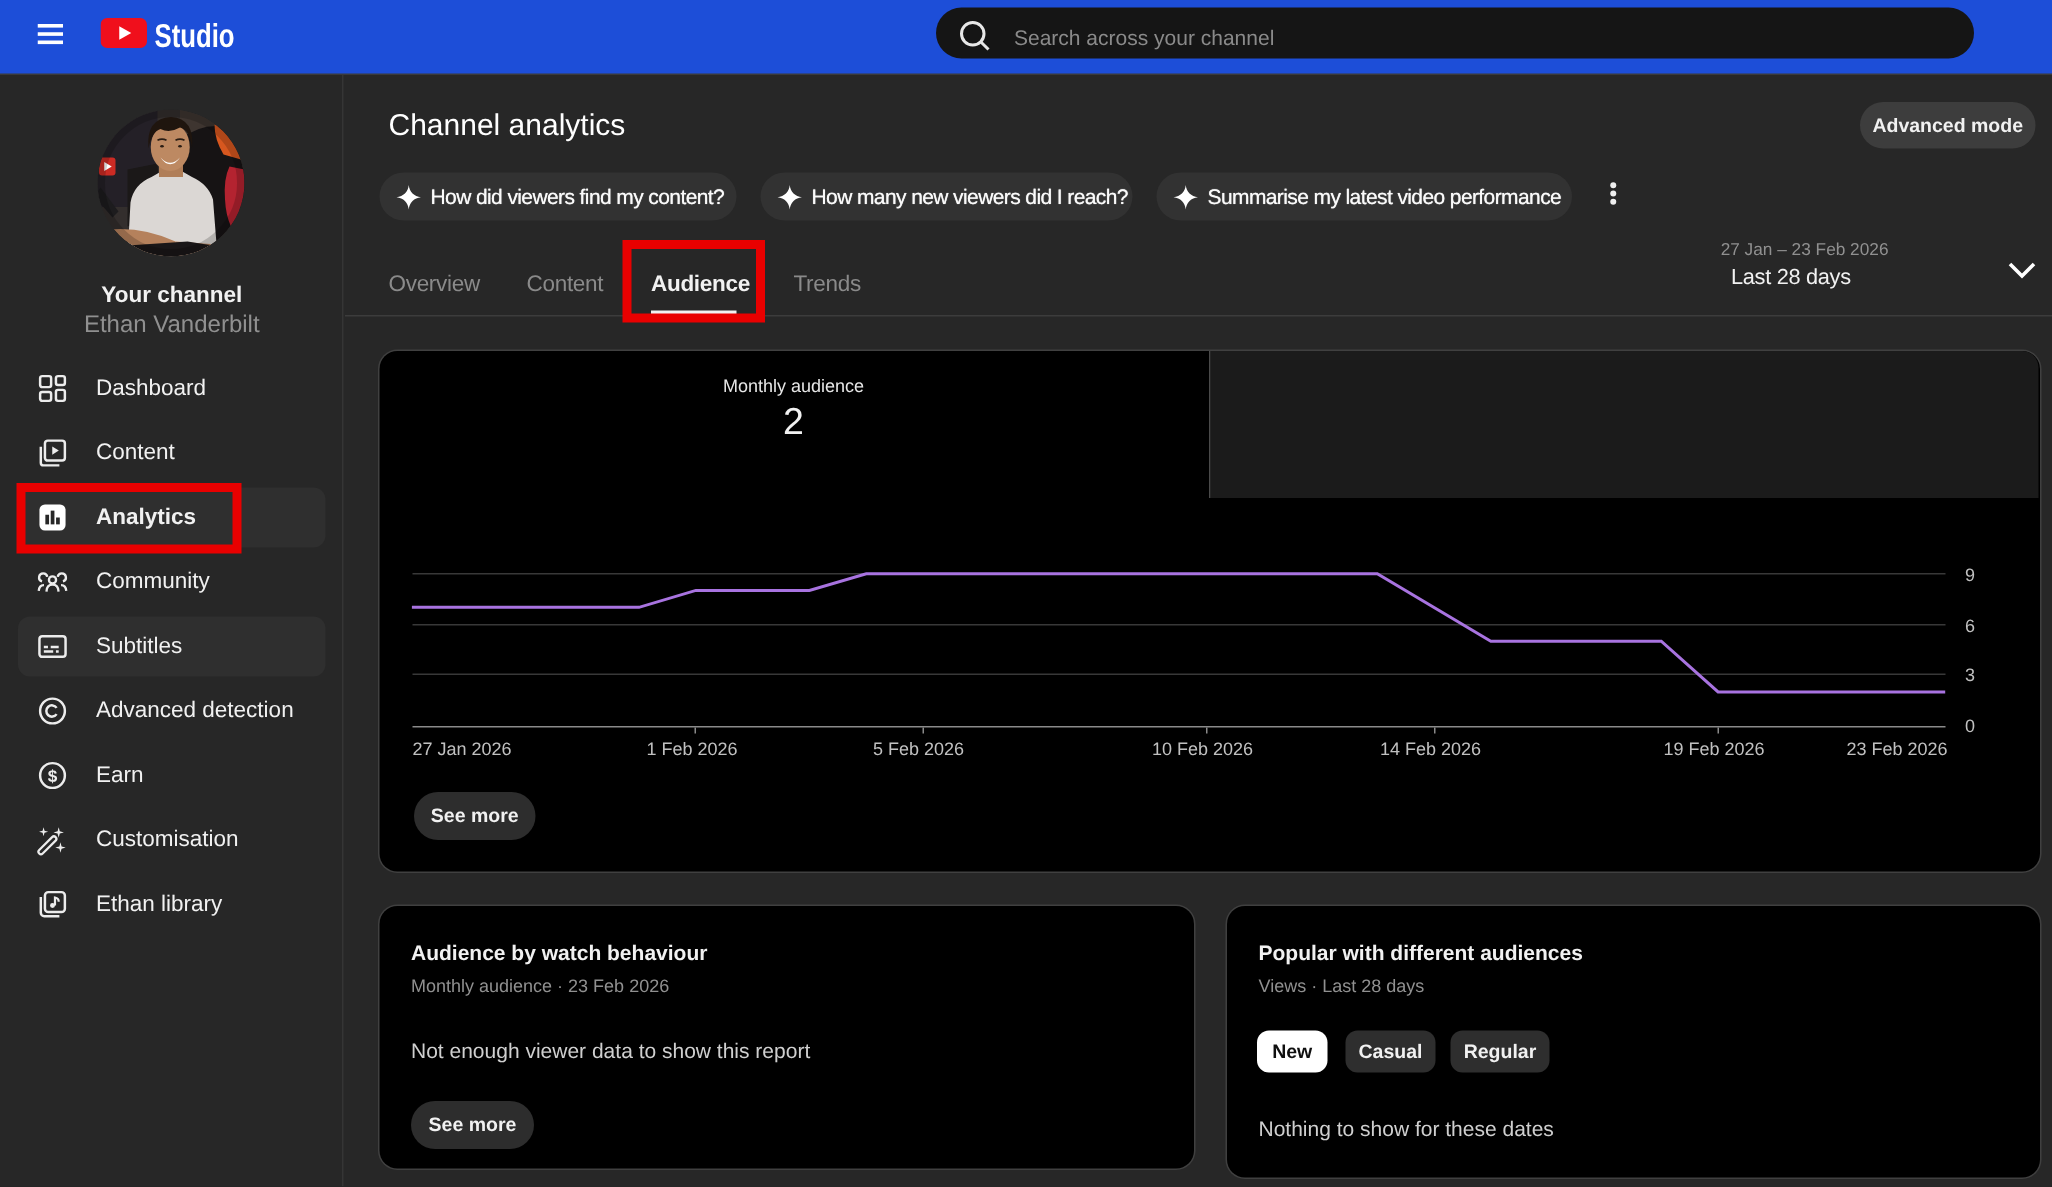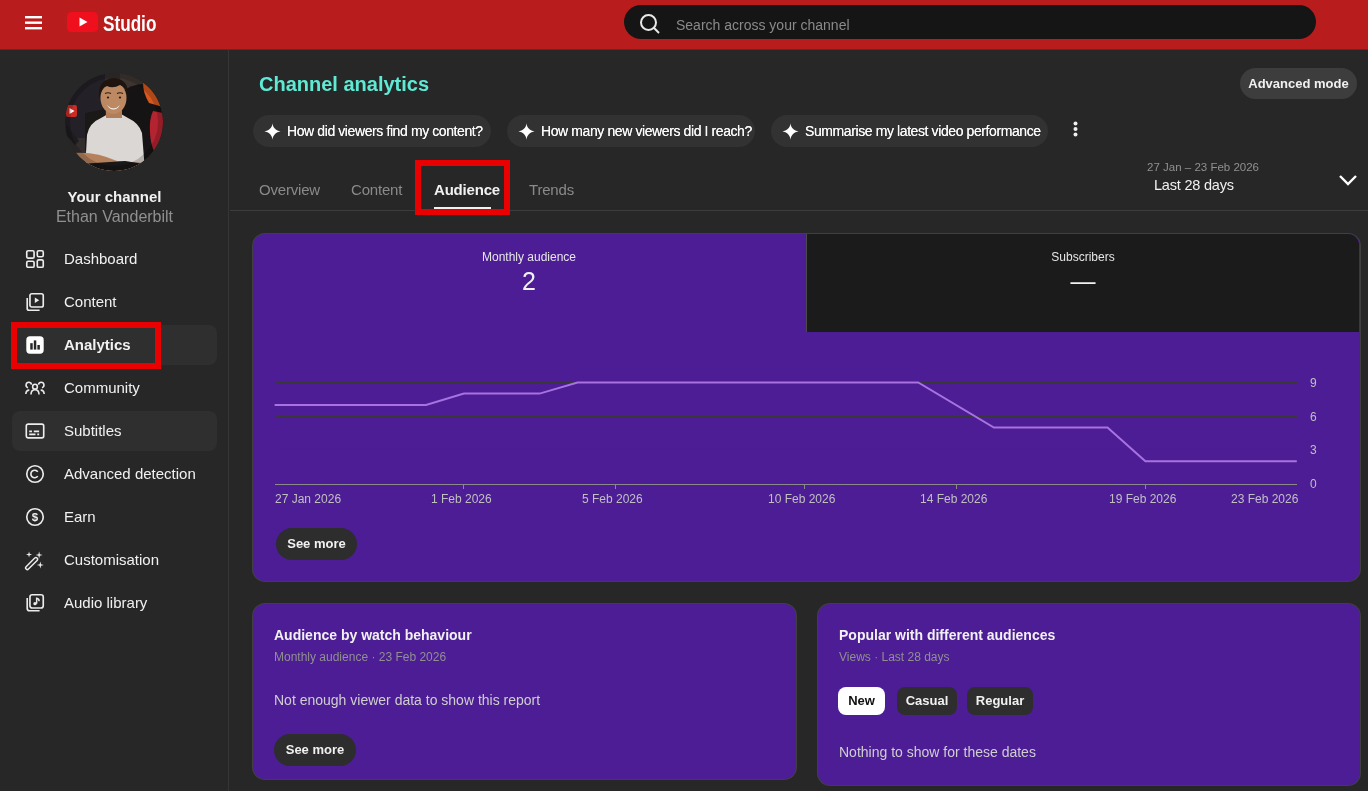--- a/index.html
+++ b/index.html
@@ -1,56 +1,56 @@
 <!DOCTYPE html>
 <html><head>
 <meta charset="utf-8">
 <style>
   * { margin:0; padding:0; box-sizing:border-box; }
   html,body { width:1368px; height:791px; overflow:hidden; }
   body { background:#272727; font-family:"Liberation Sans",sans-serif; position:relative; color:#f1f1f1; }
   .abs { position:absolute; }
 
   
-  #topbar { position:absolute; left:0; top:0; width:1368px; height:50px; background:#b91c1c; border-bottom:1px solid #3a3a3a; z-index:5;padding-left:16px; }
+  #topbar { position:absolute; left:0; top:0; width:1368px; height:50px; background:#1d4ed8; border-bottom:1px solid #3a3a3a; z-index:5;padding-left:16px; }
   #logo-rect { position:absolute; left:67px; top:12px; width:31px; height:20px; }
   #studio { position:absolute; left:103px; top:11px; font-size:22px; font-weight:bold; color:#fff; transform:scaleX(0.78); transform-origin:left center; }
   #search { position:absolute; left:624px; top:5px; width:692px; height:34px; border-radius:18px; background:#151515;text-align:center; }
   #search-text { position:absolute; left:52px; top:12px; font-size:14px; color:#8a8a8a; }
 
   
   #sidebar { position:absolute; left:0; top:50px; width:229px; height:741px; background:#272727; border-right:1px solid #353535; }
   #yourchannel { position:absolute; left:0; top:188px; width:229px; text-align:center; font-size:15px; font-weight:bold; color:#f1f1f1; }
   #channame { position:absolute; left:0; top:208px; width:229px; text-align:center; font-size:16px; color:#909090; }
   .navrow { position:absolute; left:12px; width:205px; height:40px; border-radius:8px; }
   .navrow .ic { position:absolute; left:12px; top:9px; width:22px; height:22px; }
   .navrow .lbl { position:absolute; left:52px; top:11px; font-size:15px; color:#f1f1f1; }
   .navsel { background:#2f2f2f; }
 
   
   .redbox { position:absolute; border:6px solid #e90000; z-index:20; }
 
   
-  #h1 { position:absolute; left:259px; top:73px; font-size:20px; font-weight:bold; color:#5eead4; }
+  #h1 { position:absolute; left:259px; top:73px; font-size:20px; font-weight:normal; color:#ffffff; }
   #advmode { position:absolute; left:1240px; top:68px; width:117px; height:31px; border-radius:16px; background:#3d3d3d; text-align:center; line-height:31px; font-size:13px; font-weight:bold; color:#f1f1f1; }
   .chip { position:absolute; top:115px; height:32px; border-radius:16px; background:#323232; font-size:14px; font-weight:400; color:#fafafa; display:flex; align-items:center; padding-left:11px; white-space:nowrap; text-shadow:0 0 .6px #eee; letter-spacing:-0.4px; }
   .chip svg { margin-right:6px; flex:none; }
   #dots { position:absolute; left:1073px; top:121px; }
 
   
   .tab { position:absolute; top:181px; font-size:15px; color:#8a8a8a; letter-spacing:-0.2px; }
   .tabactive { color:#f1f1f1; font-weight:bold; }
   #tab-underline { position:absolute; left:434px; top:207px; width:57px; height:3px; background:#f1f1f1; }
   #main-divider { position:absolute; left:230px; top:210px; width:1138px; height:1px; background:#3c3c3c; }
   #daterange { position:absolute; left:1109px; top:161px; width:150px; font-size:11.5px; color:#909090; text-align:right; white-space:nowrap; }
   #last28 { position:absolute; left:1154px; top:177px; font-size:14.5px; color:#f1f1f1; letter-spacing:-0.2px; }
   #datechev { position:absolute; left:1338px; top:173px; }
 
   
-  .card { position:absolute; background:#4c1d95; box-shadow:0 0 0 1px #404040; border-radius:12px; }
+  .card { position:absolute; background:#000000; box-shadow:0 0 0 1px #404040; border-radius:12px; }
   #chartcard { left:253px; top:234px; width:1107px; height:347px; }
   #subtab { position:absolute; left:553px; top:0; width:553px; height:98px; background:#1b1b1b; border-left:1px solid #4a4a4a; border-radius:0 11px 0 0; }
   .tabmetric { position:absolute; width:300px; text-align:center; }
   .metlabel { font-size:12px; color:#e6e6e6; }
   .metvalue { font-size:25px; color:#f1f1f1; margin-top:3px; }
   .gline { position:absolute; left:22px; width:1022px; height:1px; background:#383838; }
   #axisline { position:absolute; left:22px; width:1022px; height:1px; background:#8a8a8a; top:250px; }
   .ylab { position:absolute; left:1057px; font-size:12px; color:#c0c0c0; }
   .xlab { position:absolute; top:258px; font-size:12px; color:#c0c0c0; }
   .tick { position:absolute; top:251px; width:1px; height:4px; background:#8a8a8a; }
@@ -210,21 +210,21 @@
     <div class="lbl">Customisation</div>
   </div>
 
   <div class="navrow" style="top:583px">
     <svg class="ic" viewBox="0 0 24 24" fill="none" stroke="#ececec" stroke-width="1.8">
       <path d="M3.5 6.5 V18 a2.5 2.5 0 0 0 2.5 2.5 H17"></path>
       <rect x="6.5" y="3" width="14.5" height="14.5" rx="2.5"></rect>
       <circle cx="12" cy="12.7" r="1.8" fill="#ececec" stroke="none"></circle>
       <path d="M13.8 12.7 V6.9 Q16.6 7.4 16.5 10" stroke-width="1.6"></path>
     </svg>
-    <div class="lbl">Audio library</div>
+    <div class="lbl">Ethan library</div>
   </div>
 </div>
 <div class="redbox" style="left:11px;top:322px;width:150px;height:47px"></div>
 
 <div id="h1">Channel analytics</div>
 <div id="advmode">Advanced mode</div>
 
 <div class="chip" style="left:253px;width:238px">
   <svg width="17" height="17" viewBox="0 0 24 24">
       <path d="M12 0.5 C12.6 6.9 17.1 11.4 23.5 12 C17.1 12.6 12.6 17.1 12 23.5 C11.4 17.1 6.9 12.6 0.5 12 C6.9 11.4 11.4 6.9 12 0.5 Z" fill="#fff"></path>
@@ -261,24 +261,20 @@
 <div id="last28">Last 28 days</div>
 <svg id="datechev" width="20" height="14" viewBox="0 0 20 14">
   <path d="M2 3 L10 11 L18 3" fill="none" stroke="#fff" stroke-width="2.4"></path>
 </svg>
 
 <div class="card" id="chartcard">
   <div id="subtab"></div>
   <div class="tabmetric" style="left:126px;top:16px">
     <div class="metlabel">Monthly audience</div>
     <div class="metvalue">2</div>
-  </div>
-  <div class="tabmetric" style="left:680px;top:16px">
-    <div class="metlabel">Subscribers</div>
-    <div class="metvalue">—</div>
   </div>
 
   <div class="gline" style="top:148px"></div>
   <div class="gline" style="top:182px"></div>
   <div class="gline" style="top:215px"></div>
   <div id="axisline"></div>
   <div class="ylab" style="top:142px">9</div>
   <div class="ylab" style="top:176px">6</div>
   <div class="ylab" style="top:209px">3</div>
   <div class="ylab" style="top:243px">0</div>

